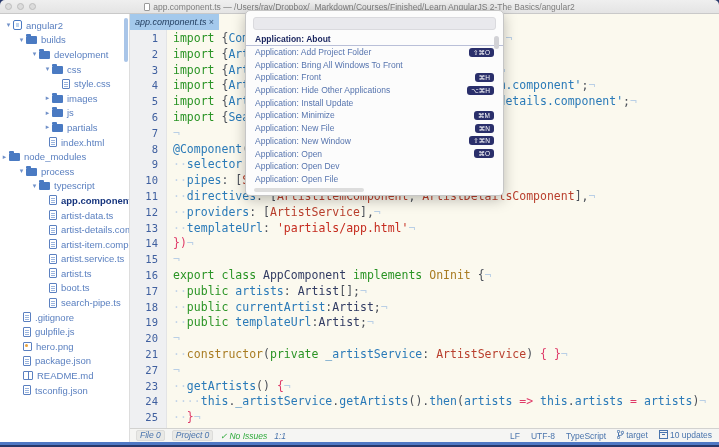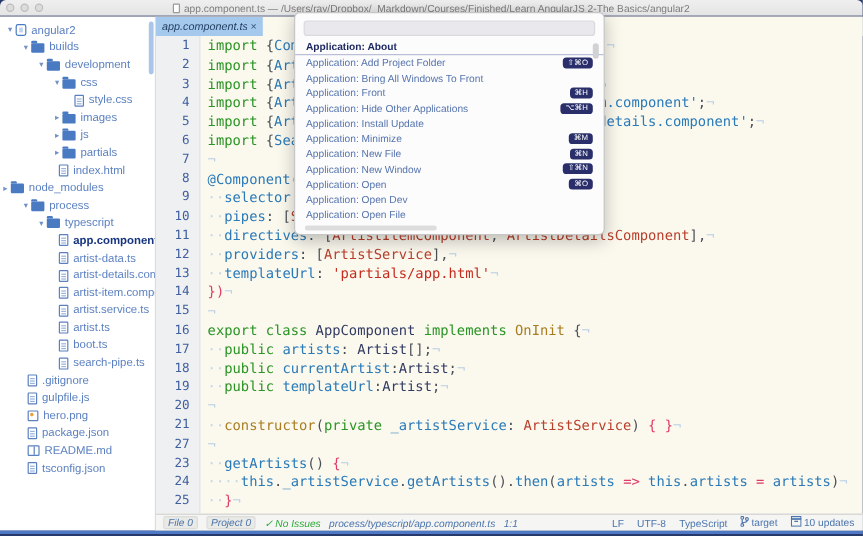--- a/index.html
+++ b/index.html
@@ -315,21 +315,20 @@
             <div><span class="c-d">··</span><span class="c-i">getArtists</span><span class="c-p">() </span><span class="c-b">{</span><span class="c-w">¬</span></div>
             <div><span class="c-d">····</span><span class="c-i">this</span><span class="c-p">.</span><span class="c-i">_artistService</span><span class="c-p">.</span><span class="c-i">getArtists</span><span class="c-p">().</span><span class="c-i">then</span><span class="c-p">(</span><span class="c-i">artists</span><span class="c-b"> =&gt; </span><span class="c-i">this</span><span class="c-p">.</span><span class="c-i">artists</span><span class="c-b"> = </span><span class="c-i">artists</span><span class="c-p">)</span><span class="c-w">¬</span></div>
             <div><span class="c-d">··</span><span class="c-b">}</span><span class="c-w">¬</span></div>
           </div>
       </div>
       <div class="statusbar">
         <div class="sb-left">
           <span class="sb-badge">File 0</span>
           <span class="sb-badge">Project 0</span>
           <span class="sb-check"><span class="tick">✓</span><span>No Issues</span></span>
-          <span>process/typescript/app.component.ts</span>
           <span>1:1</span>
         </div>
         <div class="sb-right">
           <span>LF</span>
           <span>UTF-8</span>
           <span>TypeScript</span>
           <span><span class="sb-icon"><svg width="7" height="9" viewBox="0 0 7 9">
                   <circle cx="1.5" cy="1.5" r="1.2" fill="none" stroke="#4a74ad"></circle>
                   <circle cx="1.5" cy="7.5" r="1.2" fill="none" stroke="#4a74ad"></circle>
                   <circle cx="5.5" cy="2.5" r="1.2" fill="none" stroke="#4a74ad"></circle>

